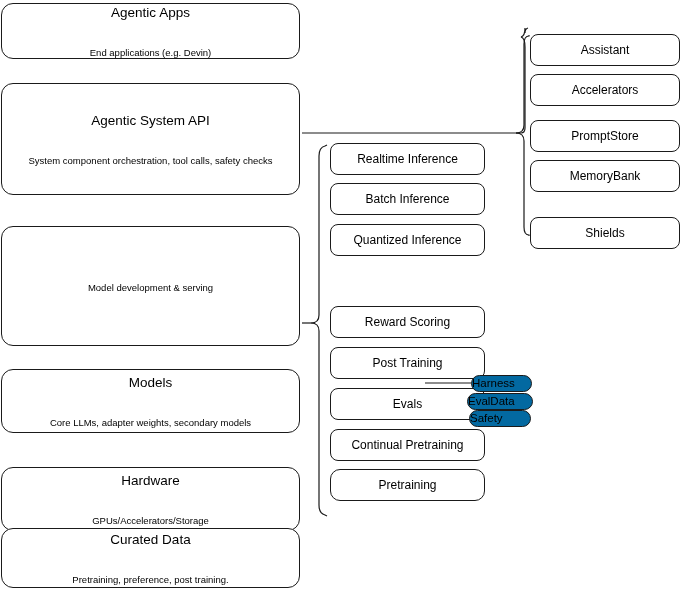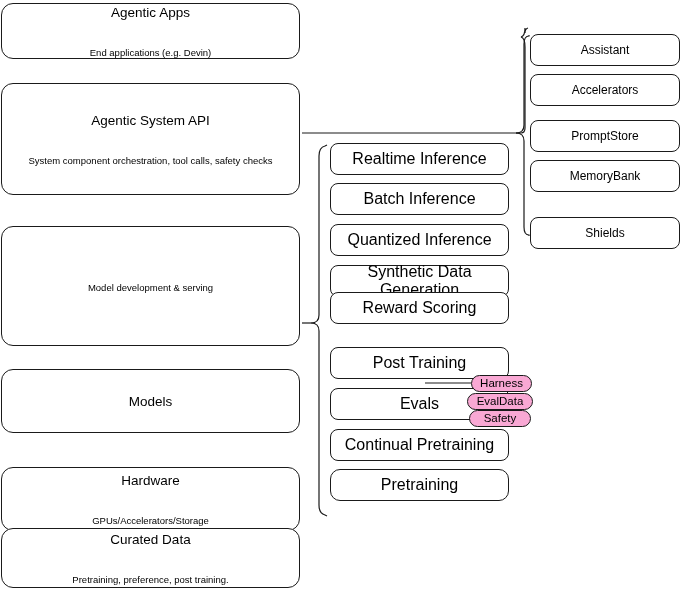--- a/index.html
+++ b/index.html
@@ -48,46 +48,46 @@
   }
   .layer .subtitle {
     font-size: 9.5px;
     line-height: 13px;
     color: #000;
     margin-top: 2px;
   }
   
   .mid {
     left: 330px;
-    width: 179px;
+    width: 155px;
     height: 32px;
     border-radius: 8px;
-    font-size: 16px;
+    font-size: 12px;
     z-index: 3;
   }
   
   .right {
     left: 530px;
     width: 150px;
     height: 32px;
     border-radius: 8px;
     font-size: 12px;
     z-index: 3;
   }
   
   .chip {
     position: absolute;
     box-sizing: border-box;
-    background: #f9a8d4;
+    background: #0369a1;
     border: 1px solid #1a1a1a;
     border-radius: 11px;
     height: 17px;
     display: flex;
     align-items: center;
-    justify-content: center;
+    justify-content: flex-start;
     font-size: 11.5px;
     line-height: 17px;
     z-index: 6;
   }
   
   #connectors {
     position: absolute;
     left: 0;
     top: 0;
     width: 682px;
@@ -154,20 +154,21 @@
     <div class="title">Agentic System API</div>
     <div class="subtitle">System component orchestration, tool calls, safety checks</div>
   </div>
 
   <div class="node layer" style="top:226px; height:120px;">
     <div class="subtitle">Model development &amp; serving</div>
   </div>
 
   <div class="node layer" style="top:369px; height:64px;">
     <div class="title">Models</div>
+    <div class="subtitle">Core LLMs, adapter weights, secondary models</div>
   </div>
 
   <div class="node layer" style="top:467px; height:64px;">
     <div class="title">Hardware</div>
     <div class="subtitle">GPUs/Accelerators/Storage</div>
   </div>
 
   <div class="node layer" style="top:528px; height:60px;">
     <div class="title">Curated Data</div>
     <div class="subtitle">Pretraining, preference, post training.</div>
@@ -175,24 +176,21 @@
 
   <div class="node mid" style="top:143px;">
     <span>Realtime Inference</span>
   </div>
   <div class="node mid" style="top:183px;">
     <span>Batch Inference</span>
   </div>
   <div class="node mid" style="top:224px;">
     <span>Quantized Inference</span>
   </div>
-  <div class="node mid" style="top:265px;">
-    <span>Synthetic Data Generation</span>
-  </div>
-  <div class="node mid" style="top:292px;">
+  <div class="node mid" style="top:306px;">
     <span>Reward Scoring</span>
   </div>
   <div class="node mid" style="top:347px;">
     <span>Post Training</span>
   </div>
   <div class="node mid" style="top:388px;">
     <span>Evals</span>
   </div>
   <div class="node mid" style="top:429px;">
     <span>Continual Pretraining</span>

